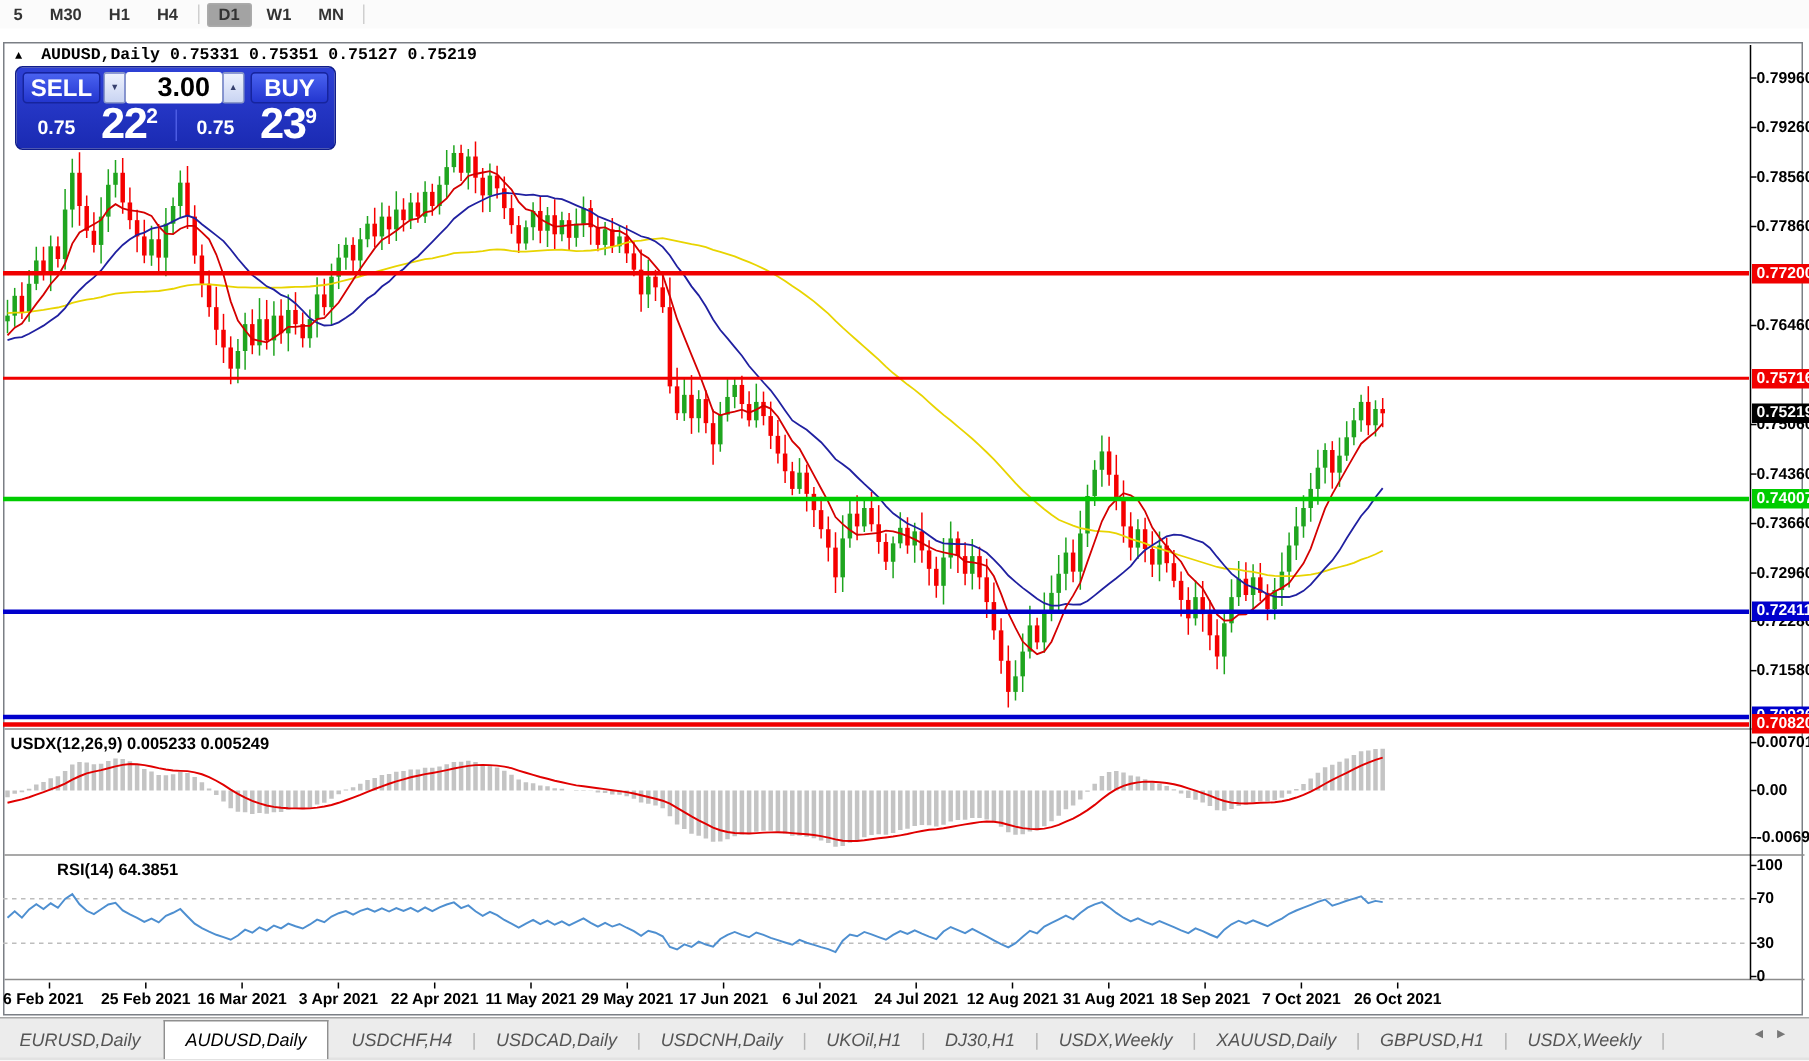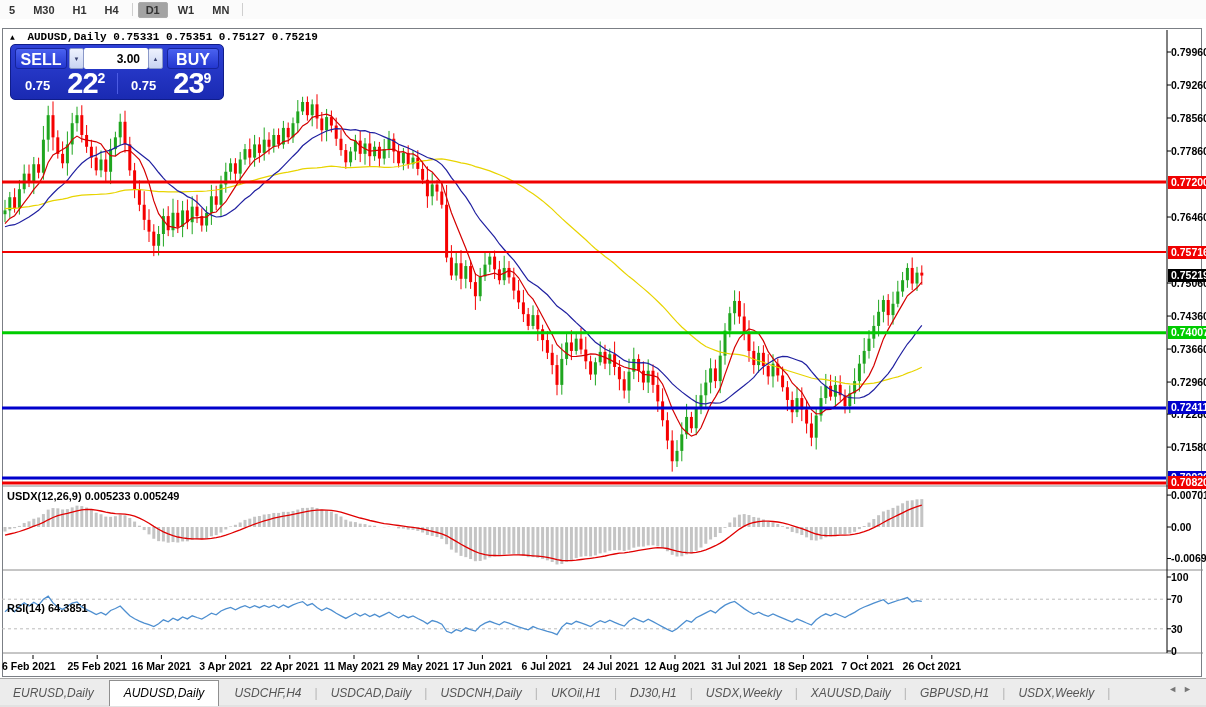--- a/index.html
+++ b/index.html
@@ -24,21 +24,21 @@
           font-size:16px;font-weight:bold;background:linear-gradient(#4a62f0,#2336cf);
           border:1px solid #16249d;border-radius:3px;box-sizing:border-box;cursor:pointer;}
   .tp-sell{left:4px;width:52px;}
   .tp-buy{left:156px;width:52px;}
   .tp-spin{position:absolute;top:3px;width:15px;height:21px;box-sizing:border-box;border:1px solid #8a98c8;
            border-radius:2px;background:linear-gradient(#eef2fe,#c9d4f2);color:#37406e;font-size:6px;
            text-align:center;line-height:21px;cursor:pointer;}
   .tp-spin-dn{left:58px;}
   .tp-spin-up{left:137px;}
   .tp-vol{position:absolute;left:73px;top:3px;width:64px;height:21px;box-sizing:border-box;border:none;
-          border-radius:2px;background:#fff;font-size:12px;font-weight:bold;color:#000;text-align:right;
+          border-radius:2px;background:#fff;font-size:18px;font-weight:bold;color:#000;text-align:right;
           padding-right:8px;font-family:"Liberation Sans",sans-serif;}
   .price-cell{position:absolute;top:25px;height:27px;color:#fff;white-space:nowrap;}
   .price-cell .p-pre{font-size:13px;font-weight:bold;position:relative;top:-3px;margin-right:1px;}
   .price-cell .p-big{font-size:29px;font-weight:bold;letter-spacing:-1px;line-height:27px;margin-left:16px;}
   .price-cell .p-sup{font-size:14px;font-weight:bold;position:relative;top:-10px;}
   .pc-sell{left:14px;}
   .pc-buy{left:120px;}
   .tp-div{position:absolute;left:106px;top:28px;width:1px;height:21px;background:#4c5ce4;}
   
   .axis-label{position:absolute;left:1171px;font-size:10.5px;font-weight:bold;color:#000;z-index:2;height:12px;line-height:12px;}
@@ -736,21 +736,21 @@
   <div class="price-cell pc-sell"><span class="p-pre">0.75</span><span class="p-big">22</span><span class="p-sup">2</span></div>
   <div class="tp-div"></div>
   <div class="price-cell pc-buy"><span class="p-pre">0.75</span><span class="p-big">23</span><span class="p-sup">9</span></div>
 </div>
 
 <div class="ind-label" style="top:490px;">
   <span>USDX(12,26,9)</span>
   <span> </span>
   <span>0.005233 0.005249</span>
 </div>
-<div class="ind-label" style="top:602px;">
+<div class="ind-label" style="top:574px;margin-left:31px;">
   <span>RSI(14)</span>
   <span> </span>
   <span>64.3851</span>
 </div>
 
 <div id="axis-layer">
     <div class="axis-label" style="top: 46px;">0.79960</div>
     <div class="axis-label" style="top: 79.005px;">0.79260</div>
     <div class="axis-label" style="top: 112.01px;">0.78560</div>
     <div class="axis-label" style="top: 145.015px;">0.77860</div>
@@ -781,21 +781,21 @@
     <div class="date-label" style="left: 65.2px;">25 Feb 2021</div>
     <div class="date-label" style="left: 129.4px;">16 Mar 2021</div>
     <div class="date-label" style="left: 193.6px;">3 Apr 2021</div>
     <div class="date-label" style="left: 257.8px;">22 Apr 2021</div>
     <div class="date-label" style="left: 322px;">11 May 2021</div>
     <div class="date-label" style="left: 386.2px;">29 May 2021</div>
     <div class="date-label" style="left: 450.4px;">17 Jun 2021</div>
     <div class="date-label" style="left: 514.6px;">6 Jul 2021</div>
     <div class="date-label" style="left: 578.8px;">24 Jul 2021</div>
     <div class="date-label" style="left: 643px;">12 Aug 2021</div>
-    <div class="date-label" style="left: 707.2px;">31 Jul 2021</div>
+    <div class="date-label" style="left: 707.2px;">31 Aug 2021</div>
     <div class="date-label" style="left: 771.4px;">18 Sep 2021</div>
     <div class="date-label" style="left: 835.6px;">7 Oct 2021</div>
     <div class="date-label" style="left: 899.8px;">26 Oct 2021</div>
   </div>
 
 <div class="tabbar" id="tabbar">
     <span class="tab">EURUSD,Daily</span>
     <span class="tab active">AUDUSD,Daily</span>
     <span class="tab">USDCHF,H4</span>
     <span class="tab-sep">|</span>

